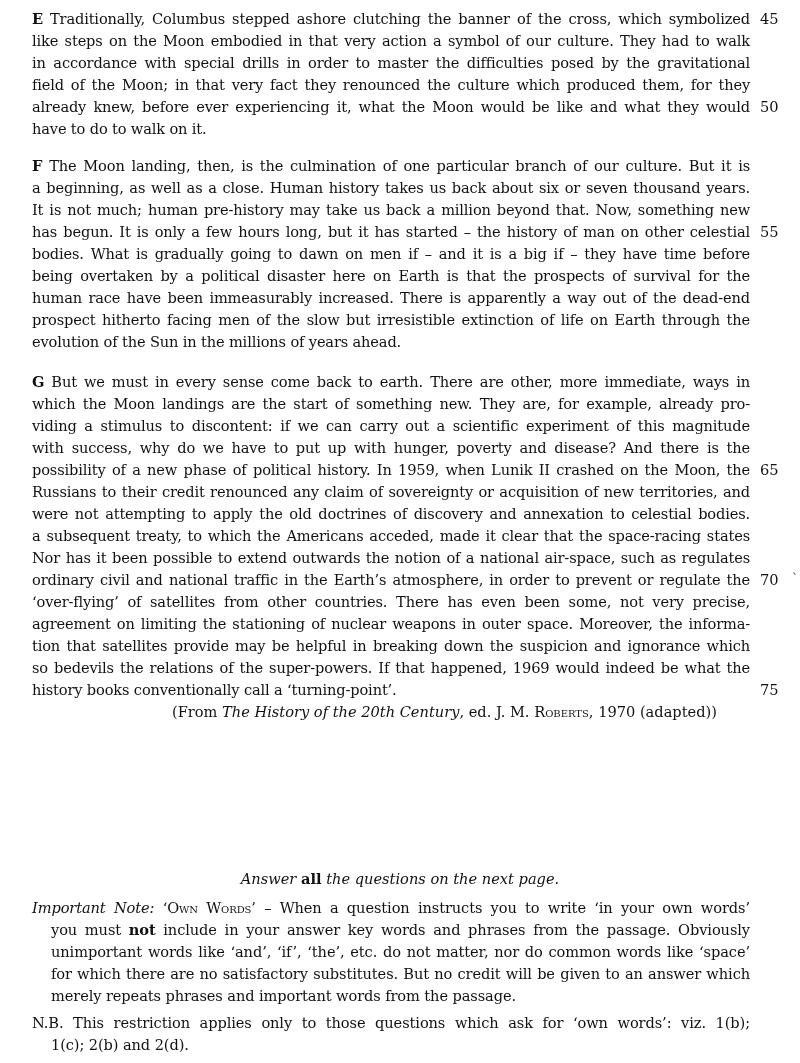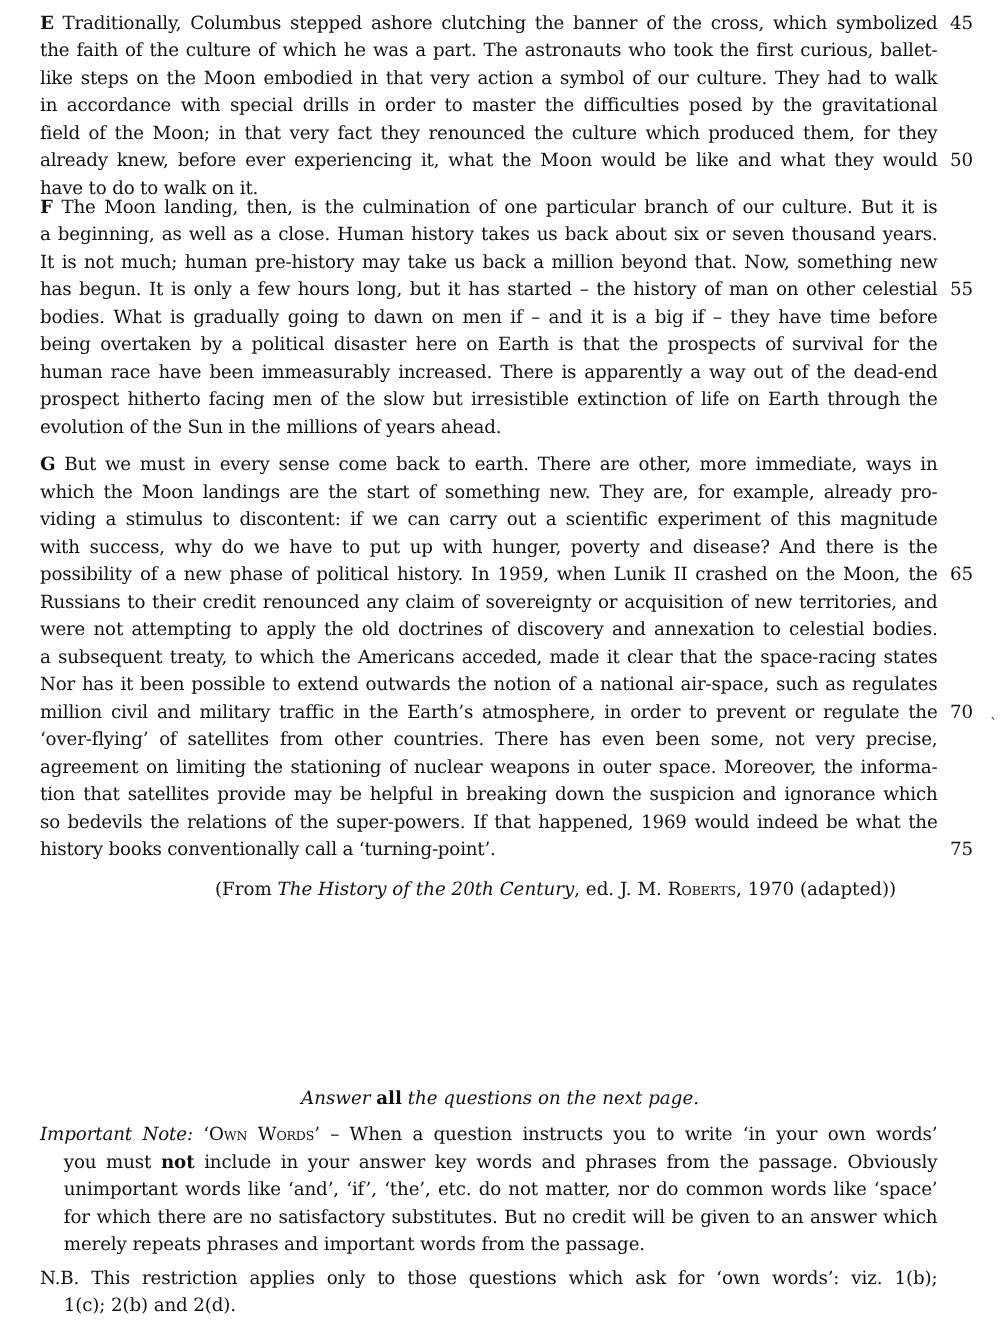--- a/index.html
+++ b/index.html
@@ -37,51 +37,50 @@
   .b { font-weight: bold; }
   .mark { position: absolute; left: 792px; top: 572px; font-size: 12px; color: #333; }
 </style>
 </head>
 <body>
 
 <div class="page">
 
   <div class="para" style="top:8px;" id="para-0">
       <div class="line"><span class="letter">E</span><span>Traditionally, Columbus stepped ashore clutching the banner of the cross, which symbolized</span><span class="lnum" style="left: 728px; top: 0px;">45</span></div>
-      <div class="line"><span>the faith of the culture of which he was a part. The astronauts who took the first curious, ballet-</span></div>
       <div class="line"><span>like steps on the Moon embodied in that very action a symbol of our culture. They had to walk</span></div>
       <div class="line"><span>in accordance with special drills in order to master the difficulties posed by the gravitational</span></div>
       <div class="line"><span>field of the Moon; in that very fact they renounced the culture which produced them, for they</span></div>
       <div class="line"><span>already knew, before ever experiencing it, what the Moon would be like and what they would</span><span class="lnum" style="left: 728px; top: 0px;">50</span></div>
       <div class="line last"><span>have to do to walk on it.</span></div>
     </div>
 
   <div class="para" style="top:155px;" id="para-1">
       <div class="line"><span class="letter">F</span><span>The Moon landing, then, is the culmination of one particular branch of our culture. But it is</span></div>
       <div class="line"><span>a beginning, as well as a close. Human history takes us back about six or seven thousand years.</span></div>
       <div class="line"><span>It is not much; human pre-history may take us back a million beyond that. Now, something new</span></div>
       <div class="line"><span>has begun. It is only a few hours long, but it has started – the history of man on other celestial</span><span class="lnum" style="left: 728px; top: 0px;">55</span></div>
       <div class="line"><span>bodies. What is gradually going to dawn on men if – and it is a big if – they have time before</span></div>
       <div class="line"><span>being overtaken by a political disaster here on Earth is that the prospects of survival for the</span></div>
       <div class="line"><span>human race have been immeasurably increased. There is apparently a way out of the dead-end</span></div>
       <div class="line"><span>prospect hitherto facing men of the slow but irresistible extinction of life on Earth through the</span></div>
       <div class="line last"><span>evolution of the Sun in the millions of years ahead.</span><span class="lnum" style="left: 728px; top: 0px; margin-left: 43px;">60</span></div>
     </div>
 
-  <div class="para" style="top:361px;" id="para-2">
+  <div class="para" style="top:371px;" id="para-2">
       <div class="line"><span class="letter">G</span><span>But we must in every sense come back to earth. There are other, more immediate, ways in</span></div>
       <div class="line"><span>which the Moon landings are the start of something new. They are, for example, already pro-</span></div>
       <div class="line"><span>viding a stimulus to discontent: if we can carry out a scientific experiment of this magnitude</span></div>
       <div class="line"><span>with success, why do we have to put up with hunger, poverty and disease? And there is the</span></div>
       <div class="line"><span>possibility of a new phase of political history. In 1959, when Lunik II crashed on the Moon, the</span><span class="lnum" style="left: 728px; top: 0px;">65</span></div>
       <div class="line"><span>Russians to their credit renounced any claim of sovereignty or acquisition of new territories, and</span></div>
       <div class="line"><span>were not attempting to apply the old doctrines of discovery and annexation to celestial bodies.</span></div>
       <div class="line"><span>a subsequent treaty, to which the Americans acceded, made it clear that the space-racing states</span></div>
       <div class="line"><span>Nor has it been possible to extend outwards the notion of a national air-space, such as regulates</span></div>
-      <div class="line"><span>million civil and military traffic in the Earth’s atmosphere, in order to prevent or regulate the</span><span class="lnum" style="left: 728px; top: 0px;">70</span></div>
+      <div class="line"><span>ordinary civil and national traffic in the Earth’s atmosphere, in order to prevent or regulate the</span><span class="lnum" style="left: 728px; top: 0px;">70</span></div>
       <div class="line"><span>‘over-flying’ of satellites from other countries. There has even been some, not very precise,</span></div>
       <div class="line"><span>agreement on limiting the stationing of nuclear weapons in outer space. Moreover, the informa-</span></div>
       <div class="line"><span>tion that satellites provide may be helpful in breaking down the suspicion and ignorance which</span></div>
       <div class="line"><span>so bedevils the relations of the super-powers. If that happened, 1969 would indeed be what the</span></div>
       <div class="line last"><span>history books conventionally call a ‘turning-point’.</span><span class="lnum" style="left: 728px; top: 0px;">75</span></div>
     </div>
 
   <div class="source">
     <span>(From </span><span class="it">The History of the 20th Century</span><span>, ed. J. M. </span><span class="sc">Roberts</span><span>, 1970 (adapted))</span>
   </div>

